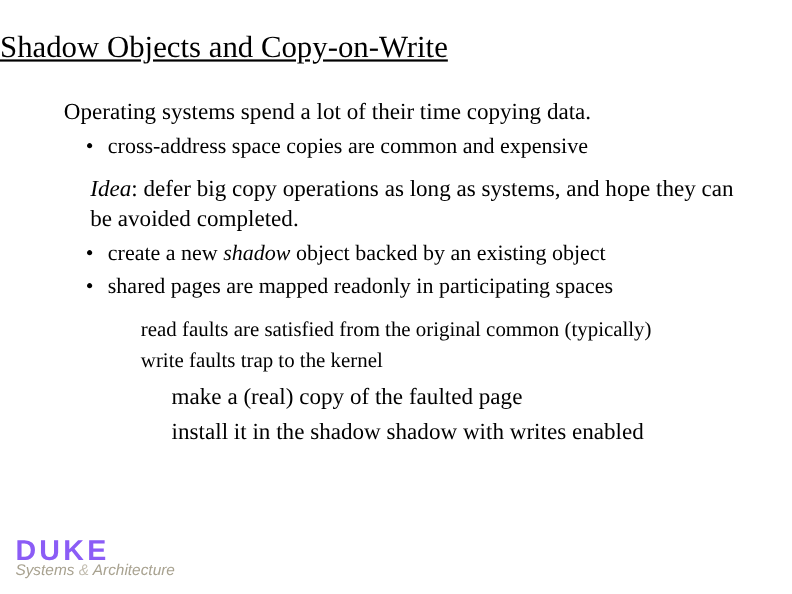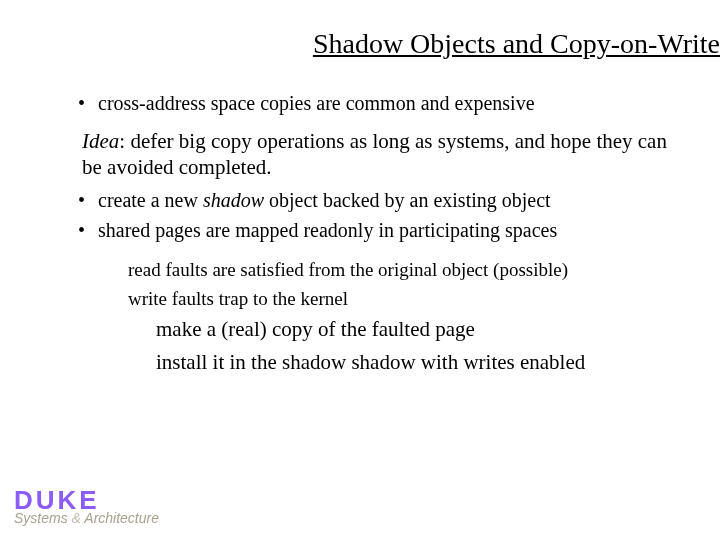--- a/index.html
+++ b/index.html
@@ -7,21 +7,21 @@
     width: 720px;
     height: 540px;
     background: #ffffff;
     font-family: "Times New Roman", Times, serif;
     color: #000000;
     position: relative;
     overflow: hidden;
   }
   .title {
     font-size: 28px;
-    text-align: right;
+    text-align: left;
     text-decoration: underline;
     margin-top: 28px;
     margin-bottom: 28px;
     font-weight: normal;
   }
   .content {
     padding-left: 58px;
     padding-right: 40px;
   }
   .para {
@@ -84,37 +84,38 @@
     color: #c2bdb0;
   }
 </style>
 </head>
 <body>
 
 <h1 class="title">Shadow Objects and Copy-on-Write</h1>
 
 <div class="content">
 
+  <p class="para">Operating systems spend a lot of their time copying data.</p>
 
   <ul class="bullet-list">
     <li>cross-address space copies are common and expensive</li>
   </ul>
 
   <p class="para para-indent">
     <span class="italic">Idea</span><span>: defer big copy operations as long as systems, and hope they can be avoided completed.</span>
   </p>
 
   <ul class="bullet-list">
     <li>
       <span>create a new </span><span class="italic">shadow</span><span> object backed by an existing object</span>
     </li>
     <li>shared pages are mapped readonly in participating spaces</li>
   </ul>
 
-  <p class="sub1">read faults are satisfied from the original object (possible)</p>
+  <p class="sub1">read faults are satisfied from the original common (typically)</p>
   <p class="sub1">write faults trap to the kernel</p>
   <p class="sub2">make a (real) copy of the faulted page</p>
   <p class="sub2">install it in the shadow shadow with writes enabled</p>
 
 </div>
 
 <div class="footer">
   <div class="footer-duke">DUKE</div>
   <div class="footer-sub">
     <span>Systems</span><span class="amp"> &amp; </span><span>Architecture</span>

